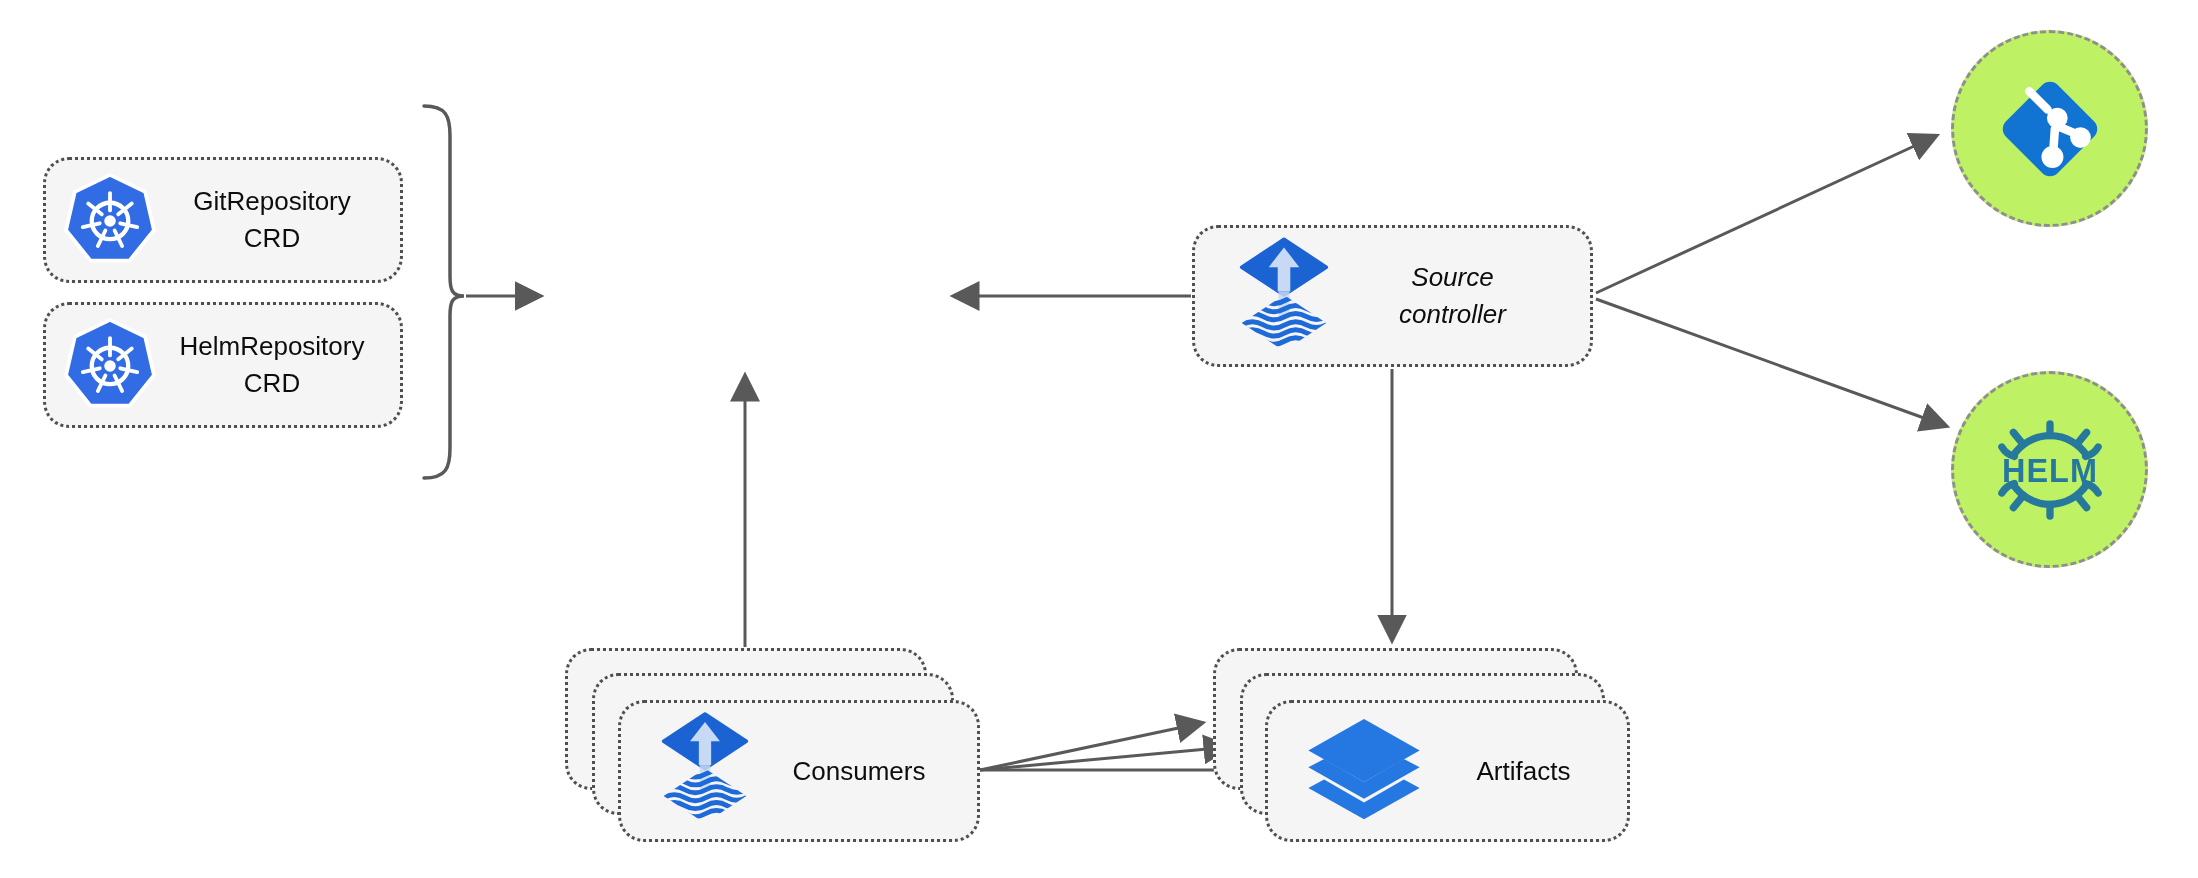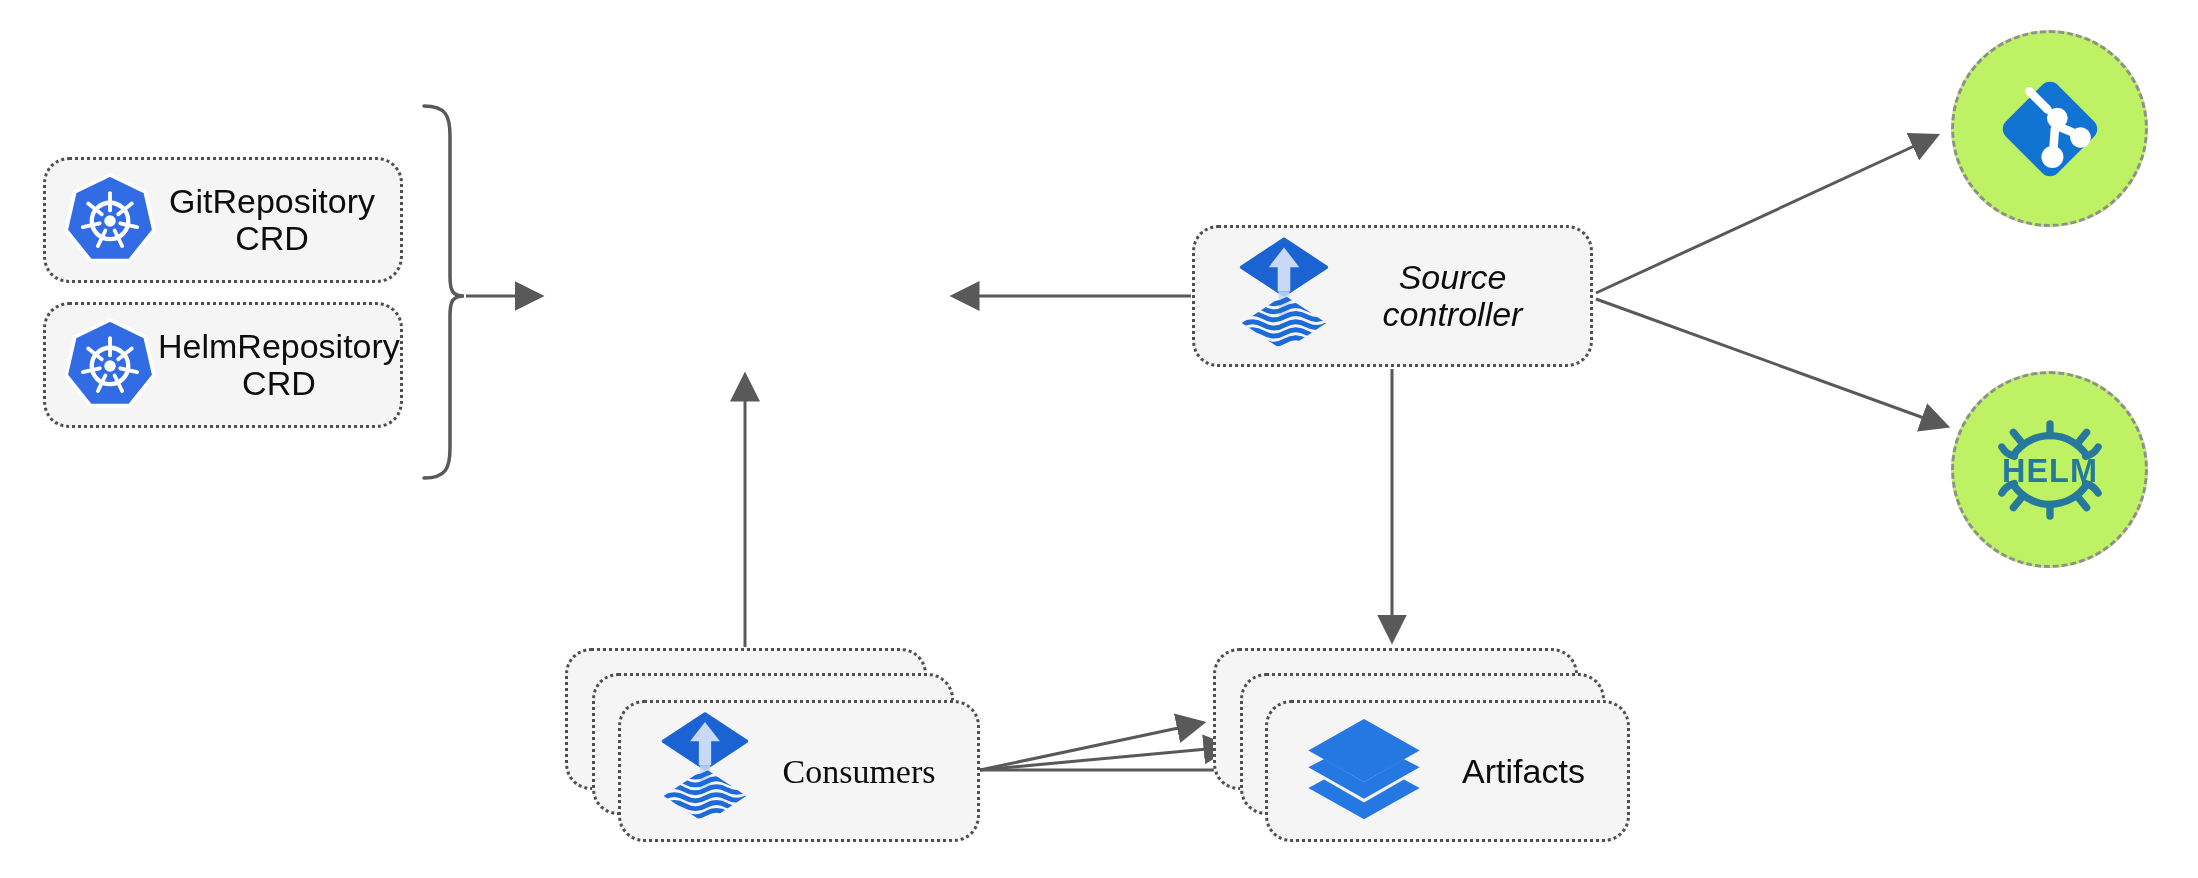--- a/index.html
+++ b/index.html
@@ -16,38 +16,38 @@
     border:3px dotted #4f4f4f;
     border-radius:26px;
     box-sizing:border-box;
     display:flex;
     align-items:center;
   }
   .node .label{
     flex:1;
     text-align:center;
     color:#0d0d0d;
-    font-size:34px;
+    font-size:26px;
     line-height:37px;
   }
   .ghost{ 
   }
 
   .crd-box{left:43px;top:157px;width:360px;height:126px;padding:0 14px 0 16px;}
   .crd-box.second{top:302px;}
   .crd-box .icon{width:96px;height:96px;flex:0 0 auto;}
 
   #k8s-api{left:550px;top:225px;width:395px;height:142px;padding:0 10px 0 24px;}
   #k8s-api .icon{width:100px;height:100px;flex:0 0 auto;}
   #k8s-api .label{font-size:31px;}
 
   #source-controller{left:1192px;top:225px;width:401px;height:142px;padding:0 14px 0 44px;font-style:italic;}
   .flux-icon{width:90px;height:118px;flex:0 0 auto;}
 
-  .consumer-card{width:362px;height:142px;font-family:Liberation Serif, serif;}
+  .consumer-card{width:362px;height:142px;}
   #consumers-front{left:618px;top:700px;padding:0 10px 0 40px;}
   #consumers-mid{left:592px;top:673px;}
   #consumers-back{left:565px;top:648px;}
 
   .artifact-card{width:365px;height:142px;}
   #artifacts-front{left:1265px;top:700px;padding:0 10px 0 30px;}
   #artifacts-mid{left:1240px;top:673px;}
   #artifacts-back{left:1213px;top:648px;}
   .layers-icon{width:132px;height:104px;flex:0 0 auto;}
 

